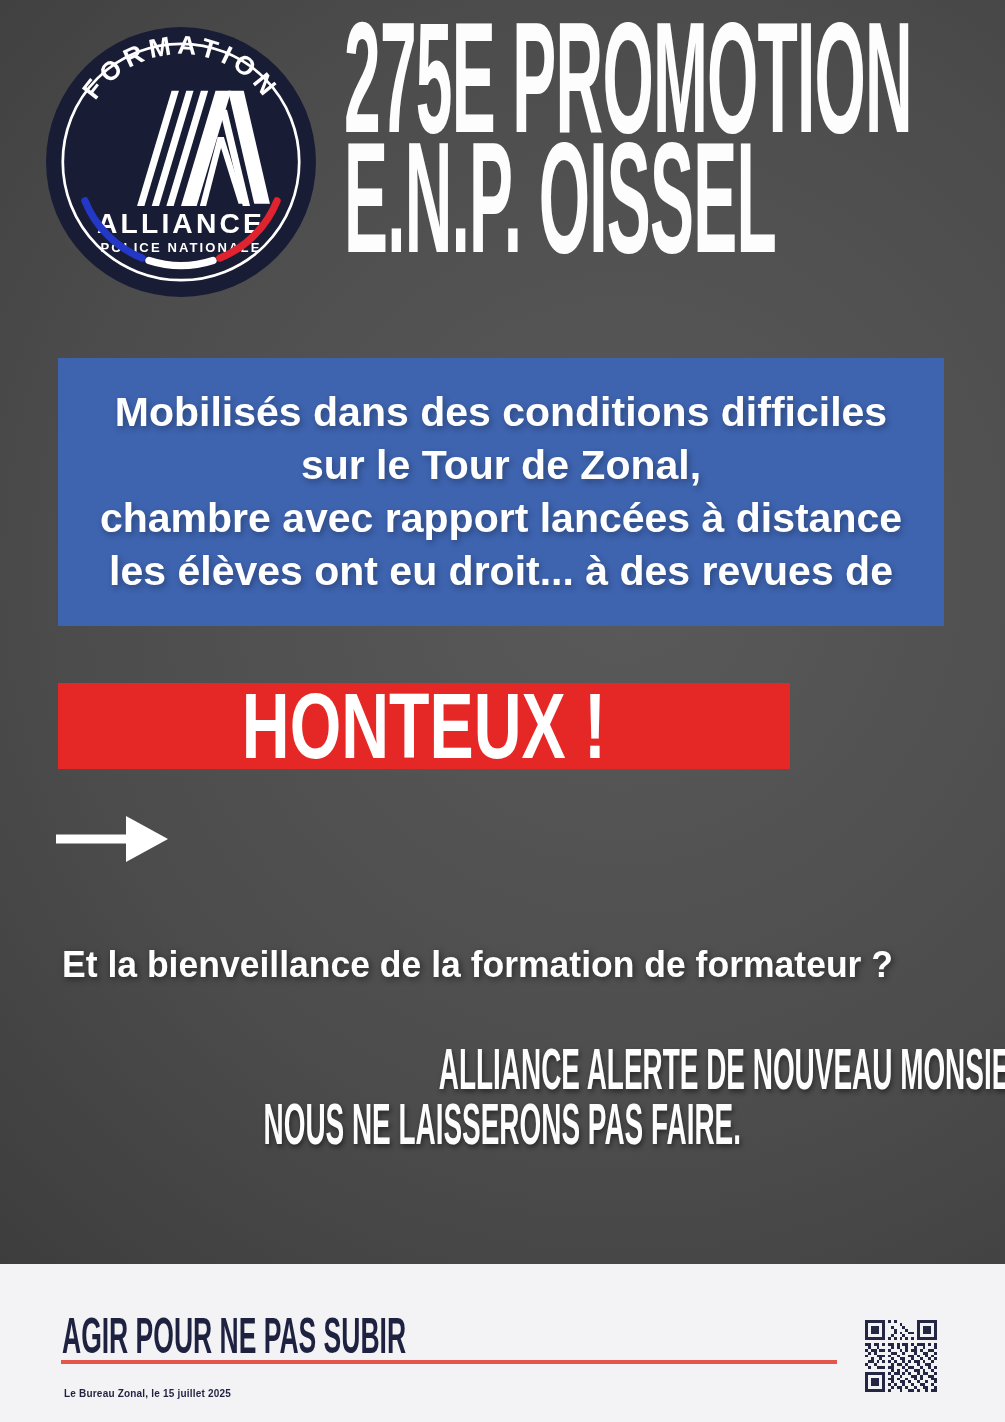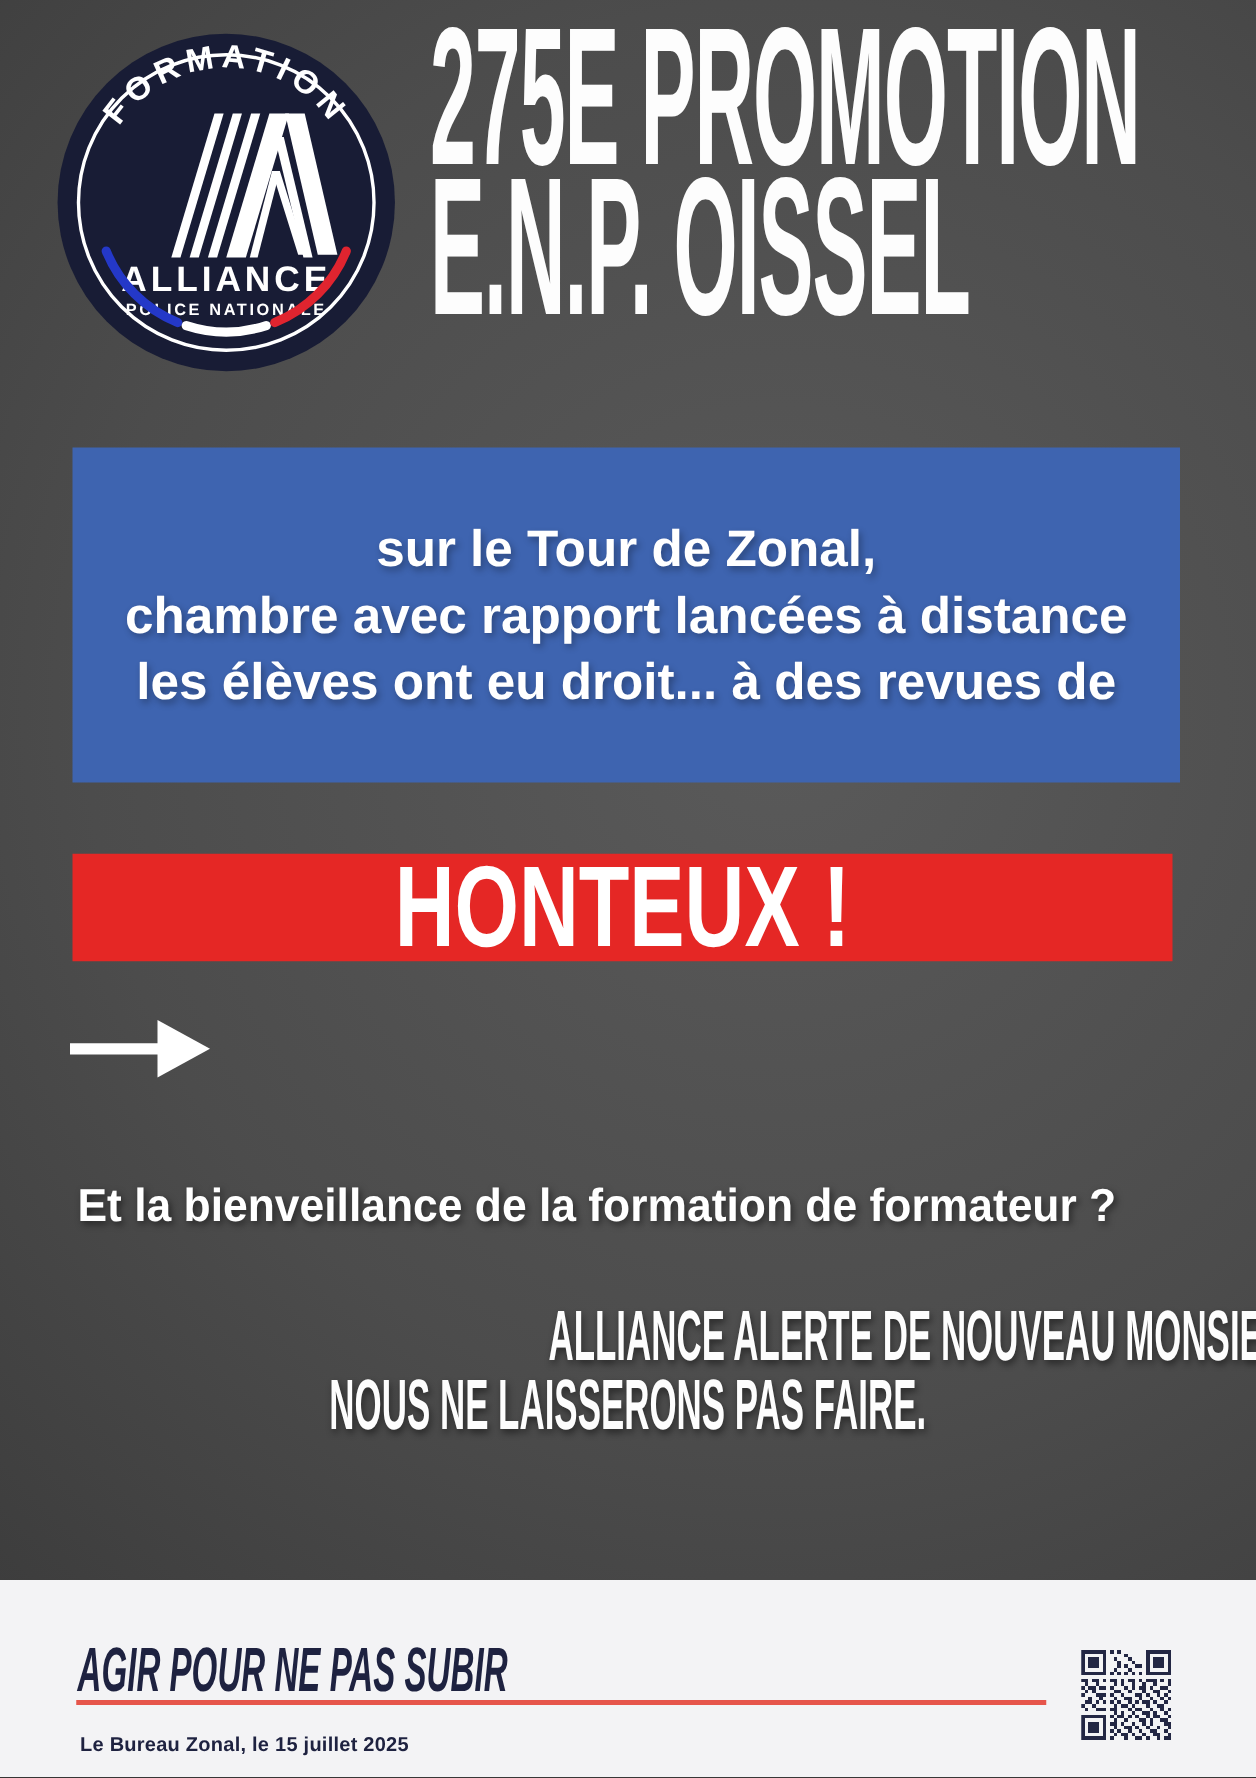--- a/index.html
+++ b/index.html
@@ -16,45 +16,45 @@
   .title .cond{display:inline-block;font-size:157px;font-weight:bold;letter-spacing:-0.012em;
     transform:scaleX(0.42);transform-origin:0 50%;}
   
   .nowrap{white-space:nowrap;}
   
   .intro-box{position:absolute;left:58px;top:358px;width:886px;height:268px;background:#3e64b0;
     display:flex;flex-direction:column;justify-content:center;align-items:center;
     color:#fff;font-weight:bold;font-size:41px;line-height:53px;text-align:center;
     text-shadow:2px 3px 6px rgba(0,0,0,.30);}
   
-  .banner{position:absolute;left:58px;top:683px;width:880px;height:86px;background:#e52725;
+  .banner{position:absolute;left:58px;top:683px;width:732px;height:86px;background:#e52725;
     display:flex;align-items:center;justify-content:center;color:#fff;}
   .banner .cond{display:inline-block;font-size:92px;font-weight:bold;white-space:nowrap;
     transform:scaleX(0.72);transform-origin:50% 50%;}
   
   .arrow-icon{position:absolute;left:56px;top:813px;}
   .callout{position:absolute;left:197px;top:806px;width:760px;color:#fff;font-weight:bold;
     font-size:36px;line-height:44px;text-shadow:2px 2px 6px rgba(0,0,0,.50);}
   
   .question{position:absolute;left:62px;top:944px;color:#fff;font-weight:bold;font-size:37px;
     white-space:nowrap;text-shadow:2px 2px 6px rgba(0,0,0,.50);
     transform:scaleX(0.96);transform-origin:0 50%;}
   
   .alert{position:absolute;left:0;top:1042px;width:1005px;text-align:center;color:#fdfdfd;}
   .alert .line{height:55px;line-height:55px;white-space:nowrap;}
   .alert .cond{display:inline-block;font-size:57px;font-weight:bold;white-space:nowrap;
     transform:scaleX(0.49);transform-origin:50% 50%;
     text-shadow:3px 3px 8px rgba(0,0,0,.45);}
   
   .footer{position:absolute;left:0;top:1264px;width:1005px;height:158px;background:#f3f3f5;}
-  .footer-slogan{position:absolute;left:62px;top:1307px;color:#1e2240;white-space:nowrap;font-style:italic;}
+  .footer-slogan{position:absolute;left:62px;top:1307px;color:#1e2240;white-space:nowrap;}
   .footer-slogan .cond{display:inline-block;font-size:50px;font-weight:bold;
     transform:scaleX(0.53);transform-origin:0 50%;}
   .footer-line{position:absolute;left:61px;top:1360px;width:776px;height:4px;background:#e6554b;}
-  .footer-date{position:absolute;left:64px;top:1388px;color:#1e2240;font-weight:bold;font-size:16px;letter-spacing:0.2px;}
+  .footer-date{position:absolute;left:64px;top:1388px;color:#1e2240;font-weight:bold;font-size:10px;letter-spacing:0.2px;}
   .qr{position:absolute;left:865px;top:1320px;width:72px;height:72px;}
 </style>
 </head>
 <body>
 
 <div class="poster">
 
   <div class="logo">
     <svg width="272" height="272" viewBox="0 0 260 260" xmlns="http://www.w3.org/2000/svg" xmlns:xlink="http://www.w3.org/1999/xlink">
       <circle cx="130" cy="130" r="129" fill="#181c35"></circle>
@@ -86,20 +86,21 @@
       </g>
     </svg>
   </div>
 
   <div class="title">
     <div class="line"><span class="cond">275E PROMOTION</span></div>
     <div class="line"><span class="cond">E.N.P. OISSEL</span></div>
   </div>
 
   <div class="intro-box">
+    <div>Mobilisés dans des conditions difficiles</div>
     <div>sur le Tour de Zonal,</div>
     <div>chambre avec rapport lancées à distance</div>
     <div>les élèves ont eu droit... à des revues de</div>
   </div>
 
   <div class="banner">
     <span class="cond">HONTEUX !</span>
   </div>
 
   <div class="arrow-icon">

